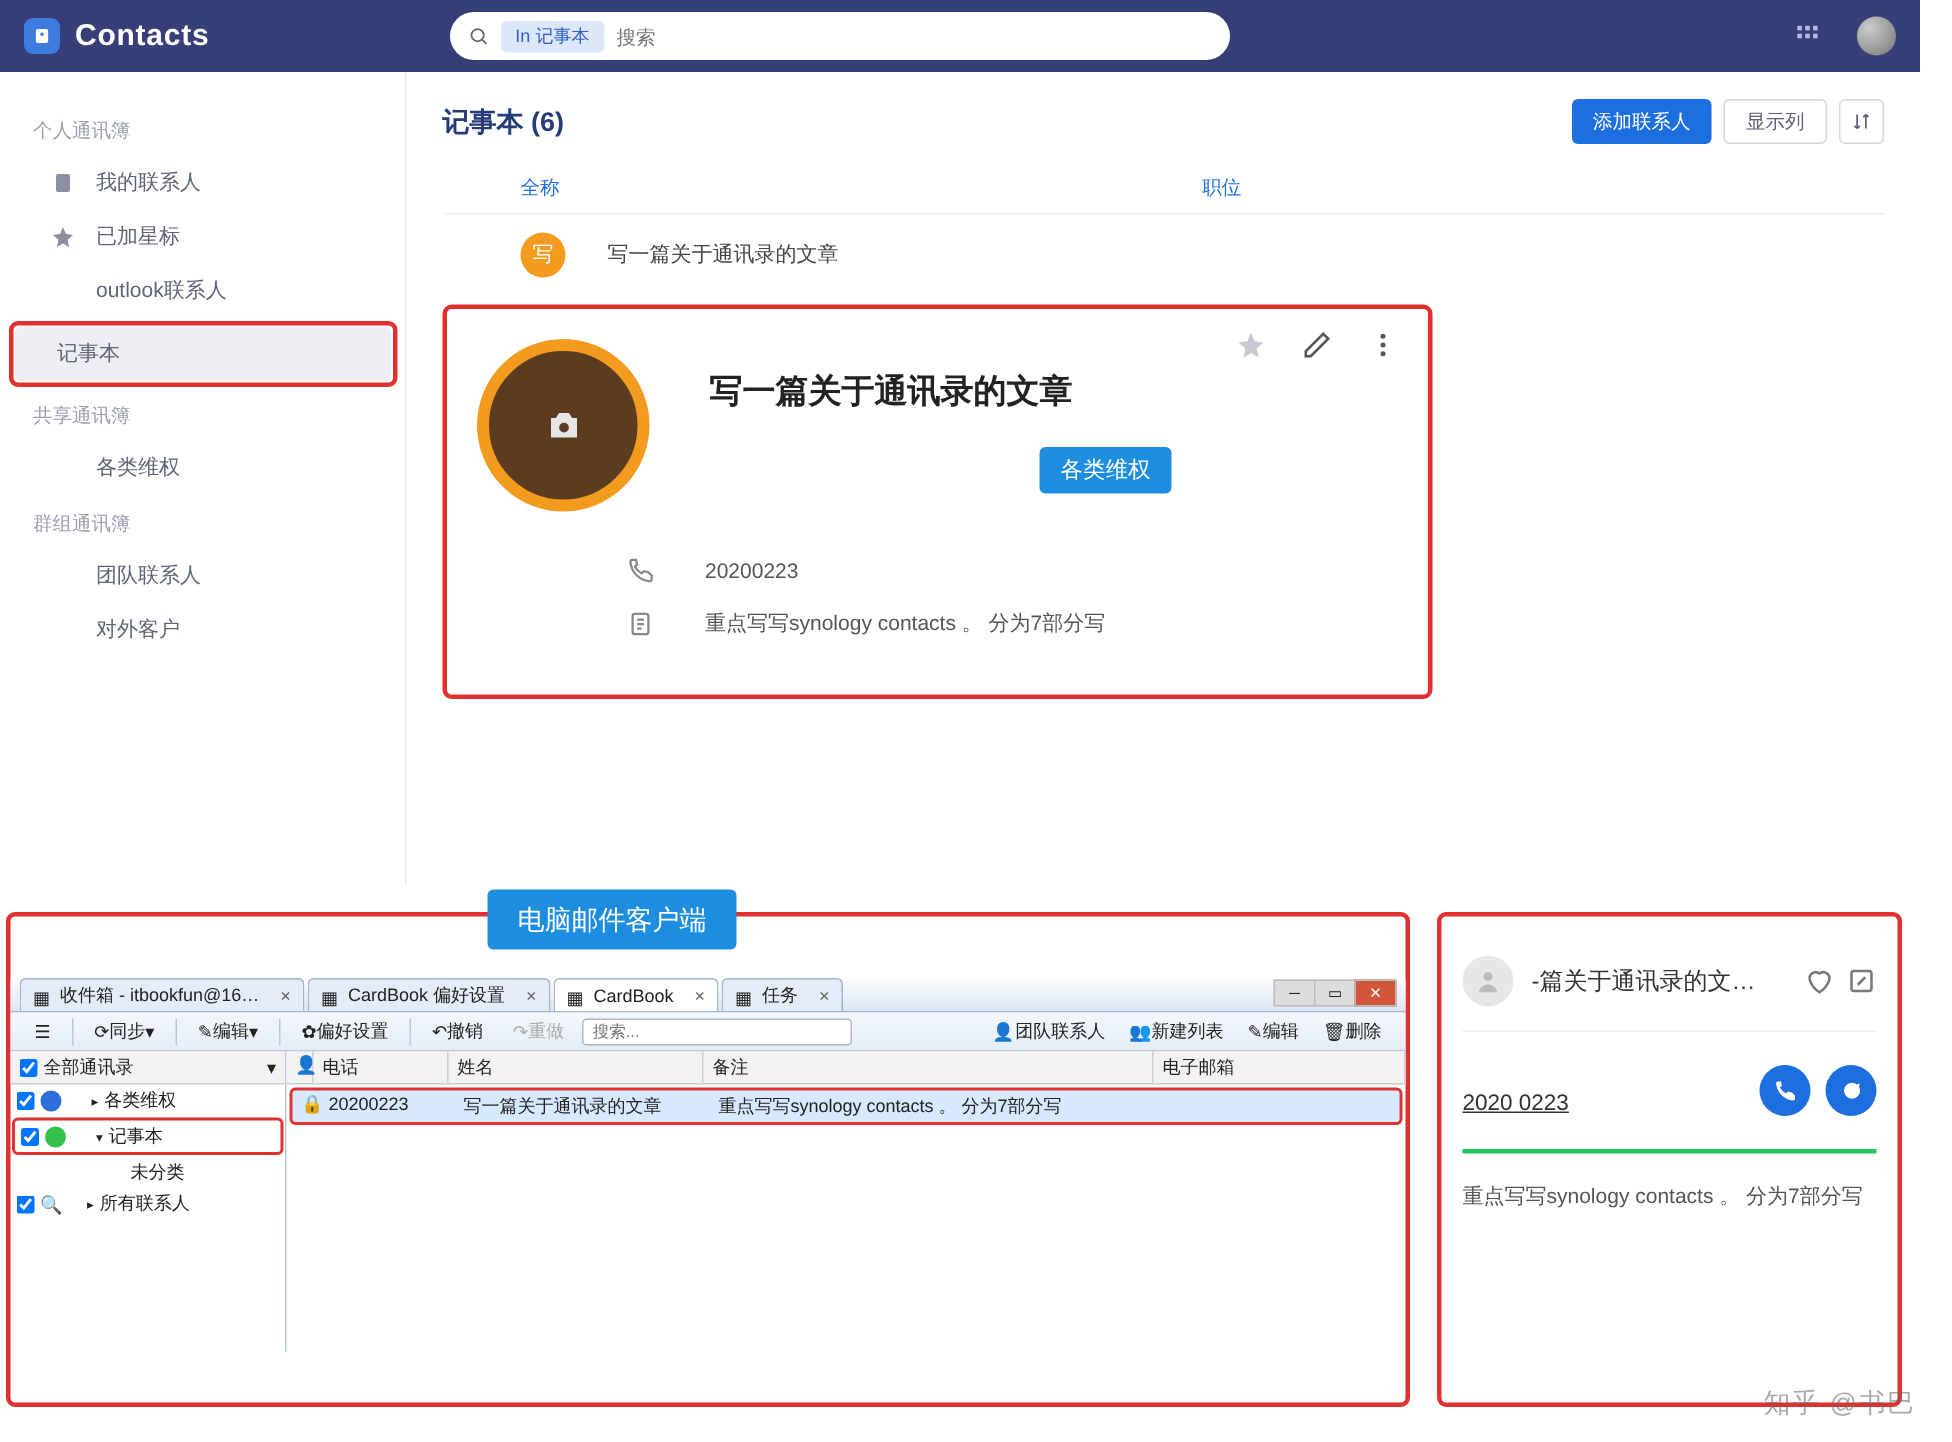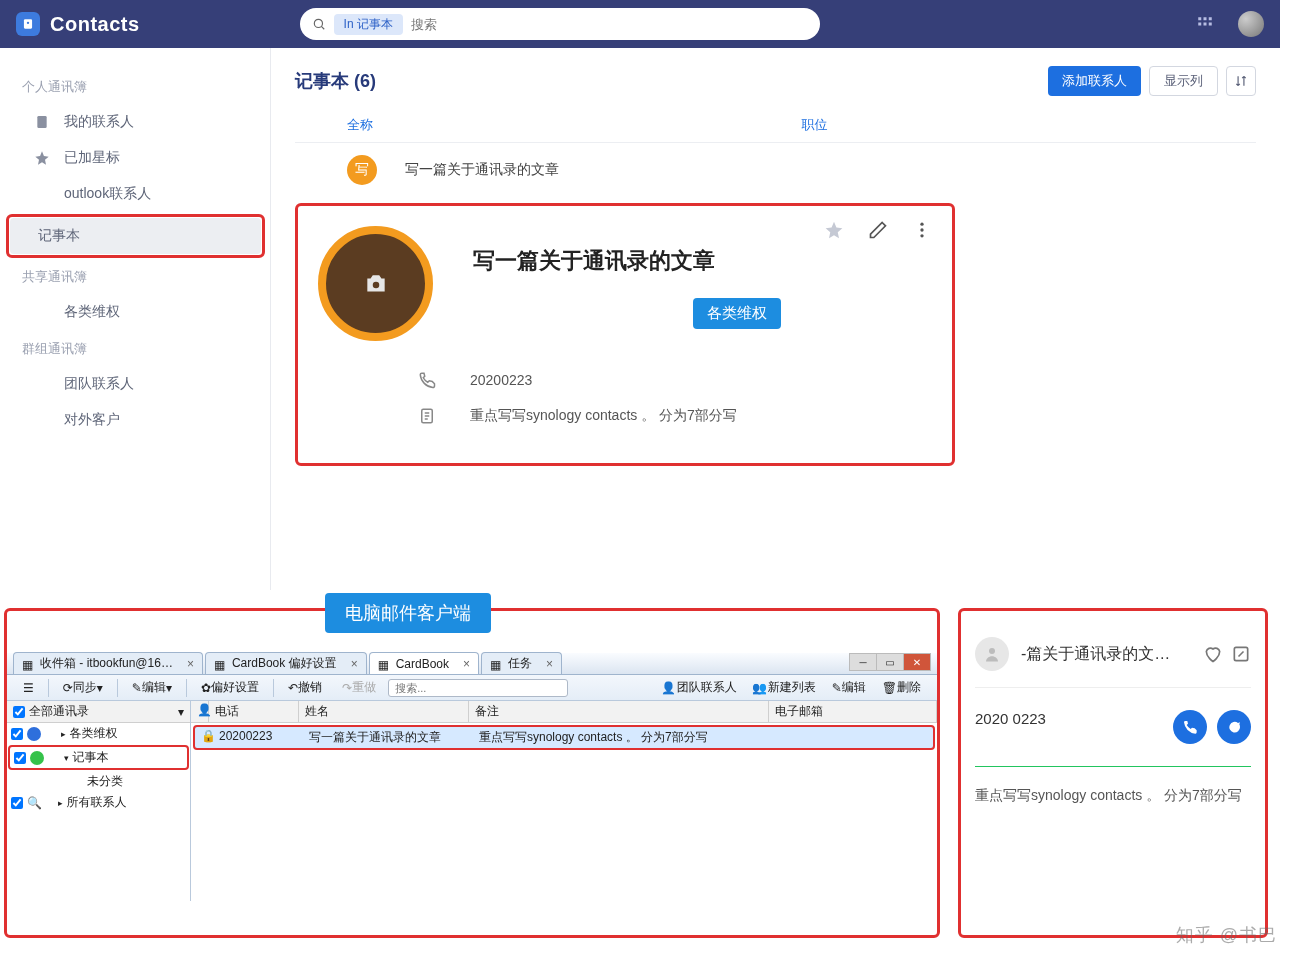--- a/index.html
+++ b/index.html
@@ -90,21 +90,21 @@
     .tb-td { padding: 2px 6px; }
 
     
     .panel-mb { position: absolute; left: 958px; top: 608px; width: 310px; height: 330px; border: 3px solid #e03030; border-radius: 6px; padding: 10px 14px 0 14px; font-size: 15px; color: #333; }
     .mb-label { position: absolute; left: 92px; top: -18px; background: #1d8de0; color: #fff; font-size: 18px; padding: 8px 22px; border-radius: 4px; }
     .mb-head { display: flex; align-items: center; padding: 16px 0; border-bottom: 1px solid #eee; }
     .mb-ava  { width: 34px; height: 34px; border-radius: 50%; background: #e7e7e7; display:flex; align-items:center; justify-content:center; margin-right: 12px; }
     .mb-ava svg { width:18px; height:18px; fill:#bcbcbc; }
     .mb-title { flex:1; font-size:16px; }
     .mb-hi { width:20px; height:20px; color:#777; margin-left:8px; }
-    .mb-row { display:flex; align-items:flex-start; padding: 22px 0; border-bottom: 1px solid #22c55e; }
+    .mb-row { display:flex; align-items:flex-end; padding: 22px 0; border-bottom: 3px solid #22c55e; text-decoration: underline; }
     .mb-row span { flex:1; }
     .mb-round { width:34px; height:34px; border-radius:50%; background:#1d6fe0; display:flex; align-items:center; justify-content:center; margin-left:10px; }
     .mb-round svg { width:16px; height:16px; fill:#fff; }
     .mb-note { padding: 20px 0; font-size: 14px; color:#555; }
     .watermark { position:absolute; right:24px; bottom:14px; font-size:18px; color:#666; opacity:.55; letter-spacing:1px;}
   </style>
 </head>
 <body>
 
 <div class="panel-web">

